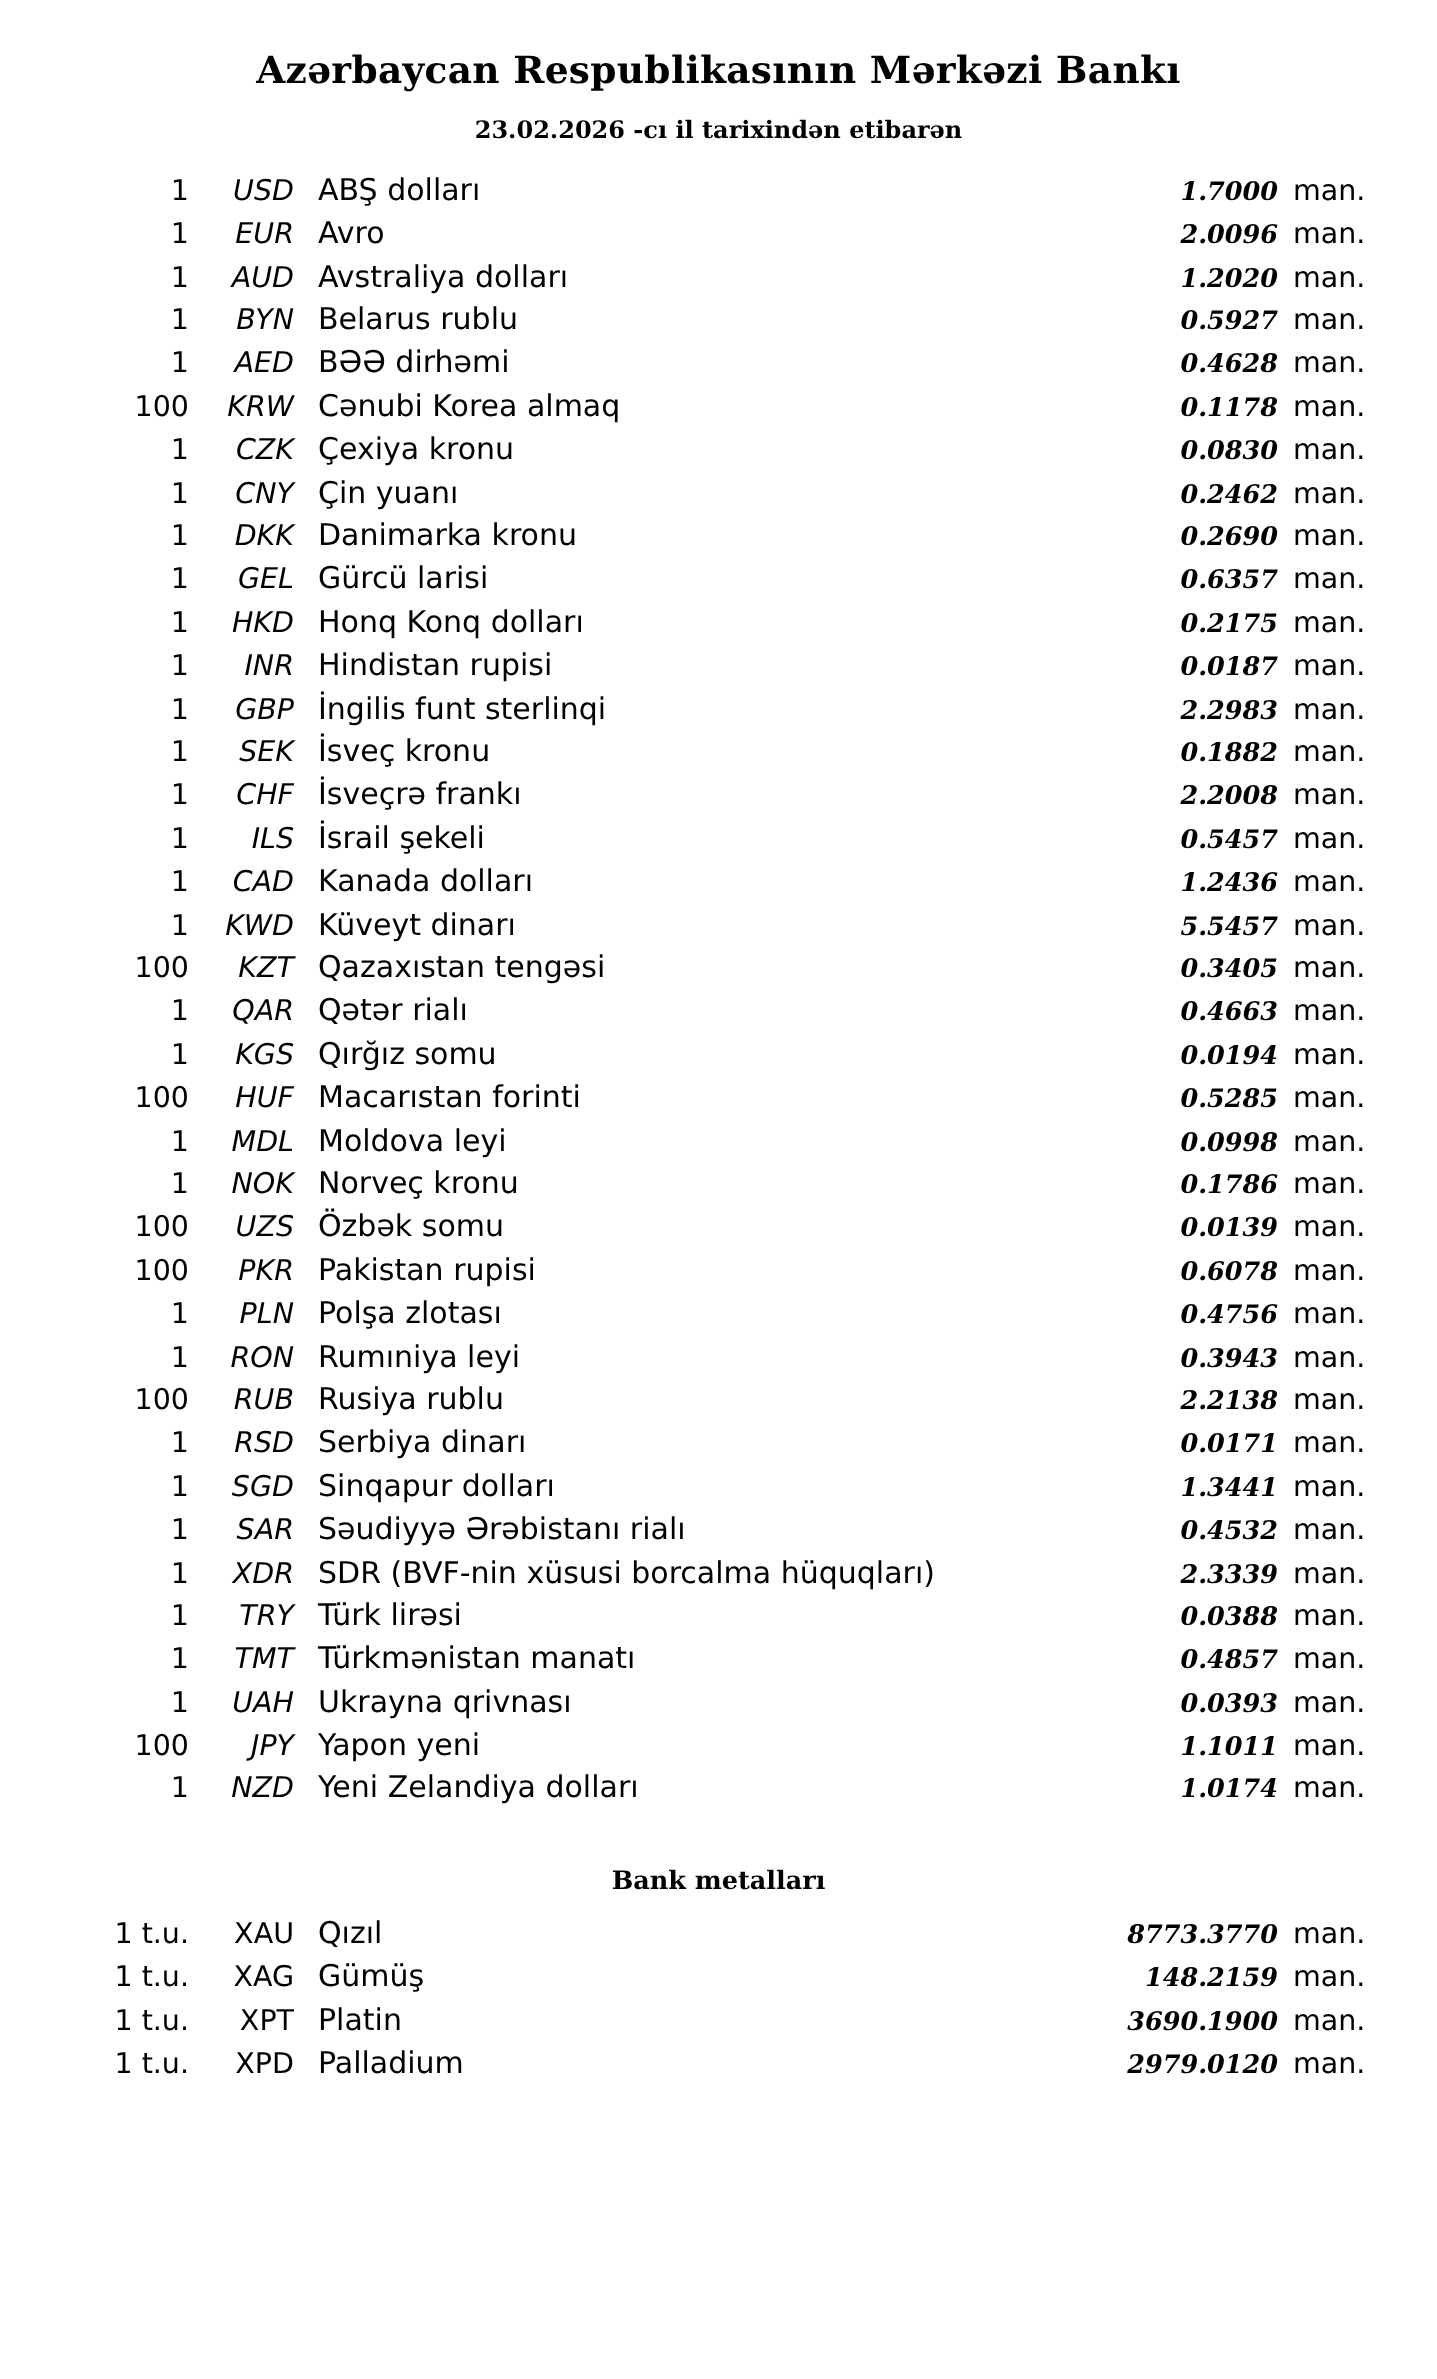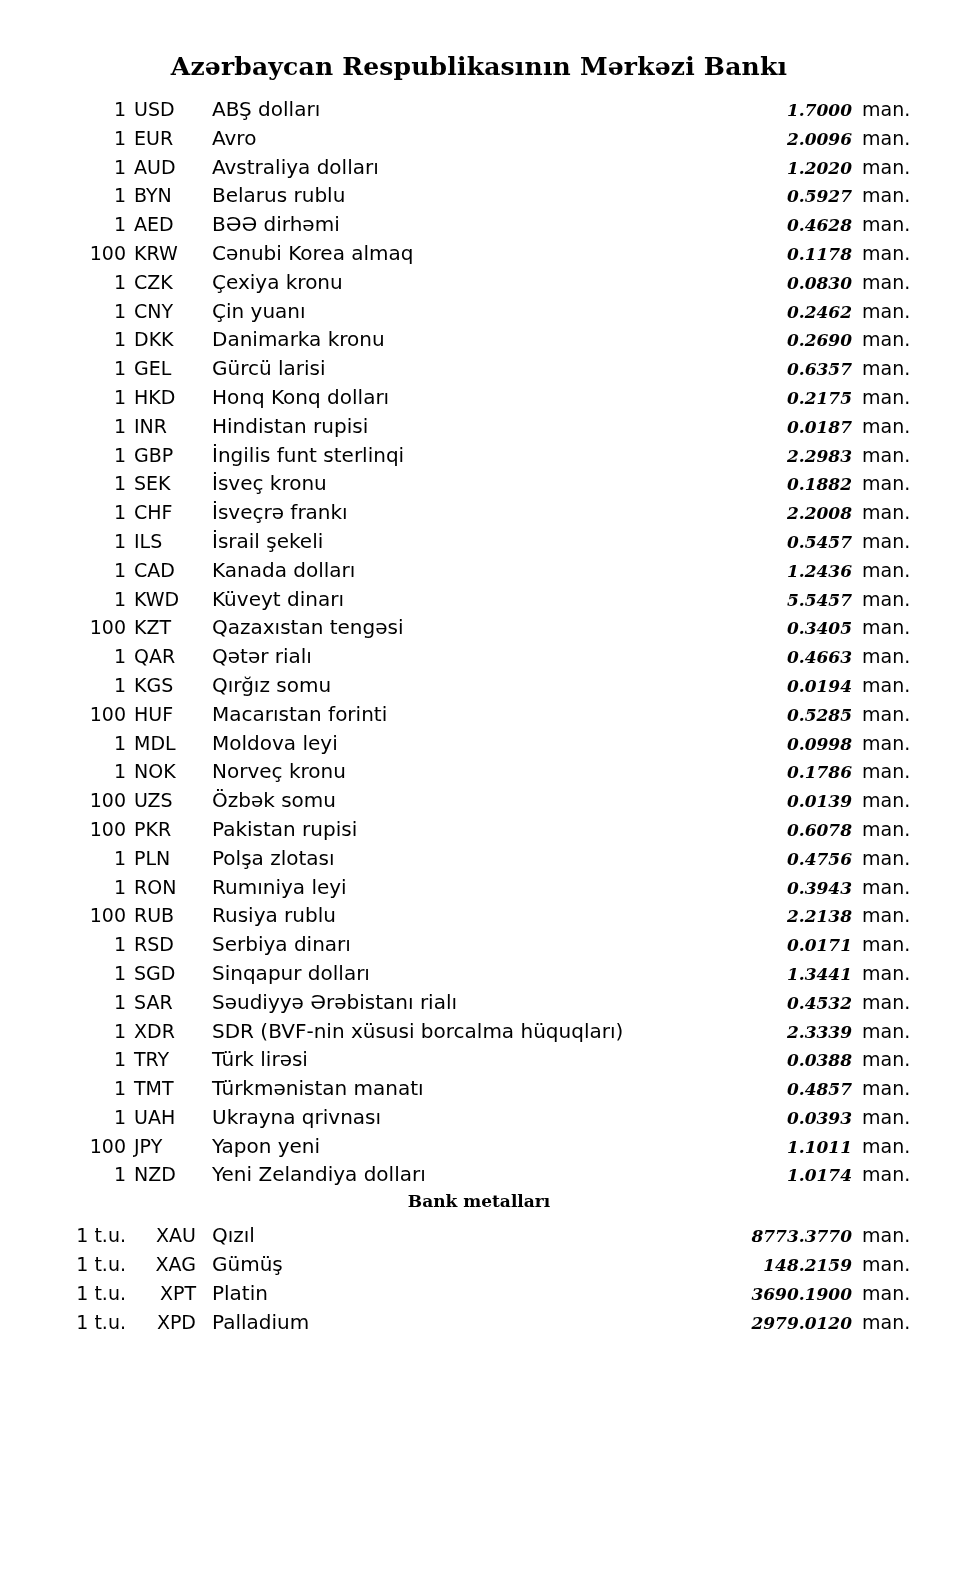--- a/index.html
+++ b/index.html
@@ -10,21 +10,21 @@
   body {
     width: 958px;
     min-height: 1586px;
     font-family: "DejaVu Sans", sans-serif;
     color: #000000;
     position: relative;
   }
   .page {
     width: 958px;
     box-sizing: border-box;
-    padding: 52px 30px 10px 30px;
+    padding: 32px 30px 10px 30px;
   }
   .bank-title {
     text-align: center;
     font-family: "DejaVu Serif", serif;
     font-weight: bold;
     font-size: 25px;
     letter-spacing: 0.2px;
     margin: 0 0 16px 0;
   }
   .date-line {
@@ -59,24 +59,25 @@
   }
   .col-amount {
     width: 96px;
     text-align: right;
     font-family: "DejaVu Sans", sans-serif;
     font-size: 19px;
     padding-right: 8px !important;
   }
   .col-code {
     width: 62px;
-    text-align: left;
+    text-align: right;
     font-family: "DejaVu Sans", sans-serif;
     font-size: 19px;
     padding-right: 6px !important;
+    font-style: italic;
   }
   .col-name {
     font-family: "DejaVu Sans", sans-serif;
     font-size: 20px;
     padding-left: 10px !important;
   }
   .col-value {
     width: 150px;
     text-align: right;
     font-family: "DejaVu Serif", serif;
@@ -88,20 +89,21 @@
   .col-unit {
     width: 66px;
     text-align: left;
     font-family: "DejaVu Sans", sans-serif;
     font-size: 19px;
   }
   table.rates tr {
     height: 28.8px;
   }
   .metals-block {
+    margin-top: 36px;
   }
   .metals-block .section-heading {
     margin-bottom: 12px;
   }
   table.metals {
     width: 100%;
     border-collapse: collapse;
     table-layout: fixed;
   }
   table.metals td {
@@ -153,20 +155,21 @@
     font-size: 15.5px;
     padding: 0 10px;
   }
 </style>
 </head>
 <body>
 
 <div class="page">
 
   <div class="bank-title">Azərbaycan Respublikasının Mərkəzi Bankı</div>
+  <div class="date-line">23.02.2026 -cı il tarixindən etibarən</div>
 
   <div class="currencies-block">
     <table class="rates">
       <tbody>
         <tr>
           <td class="col-amount">1</td>
           <td class="col-code">USD</td>
           <td class="col-name">ABŞ dolları</td>
           <td class="col-value">1.7000</td>
           <td class="col-unit">man.</td>

